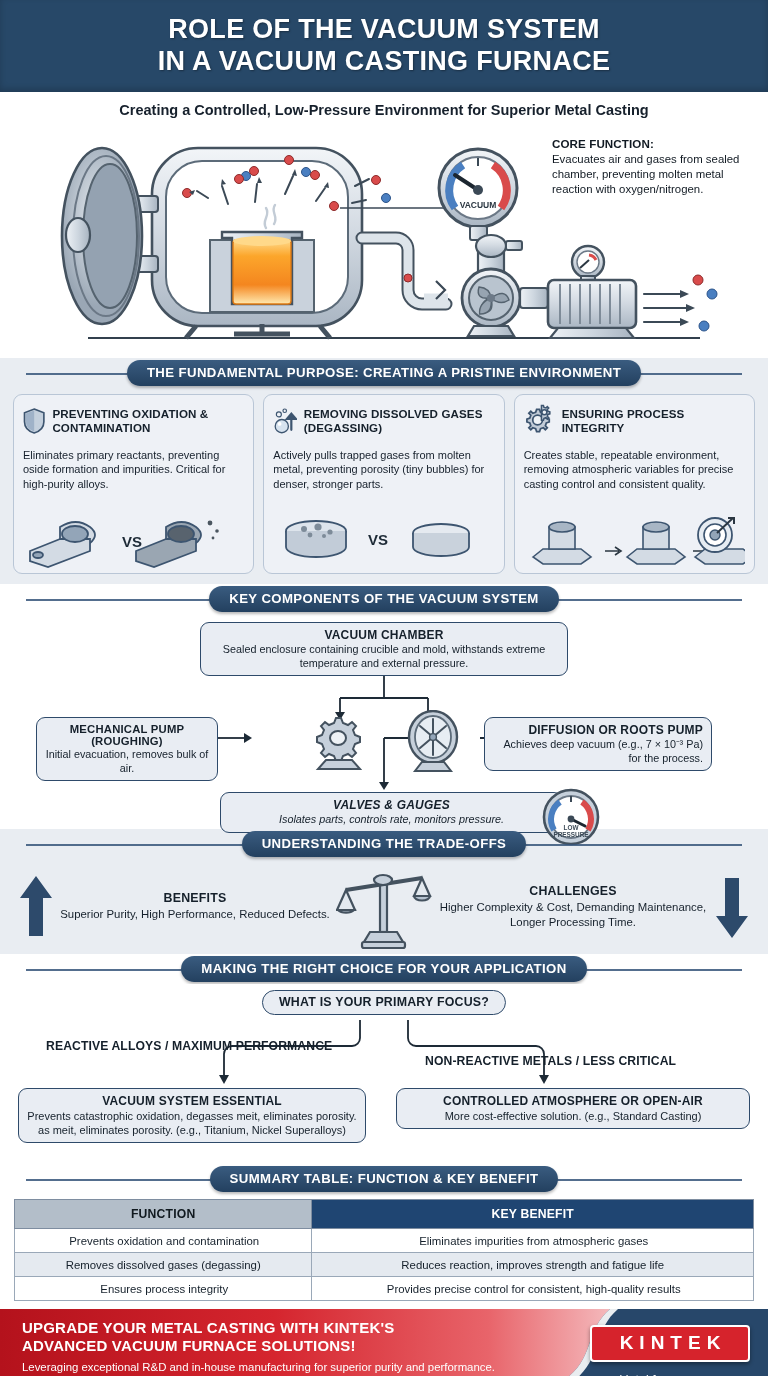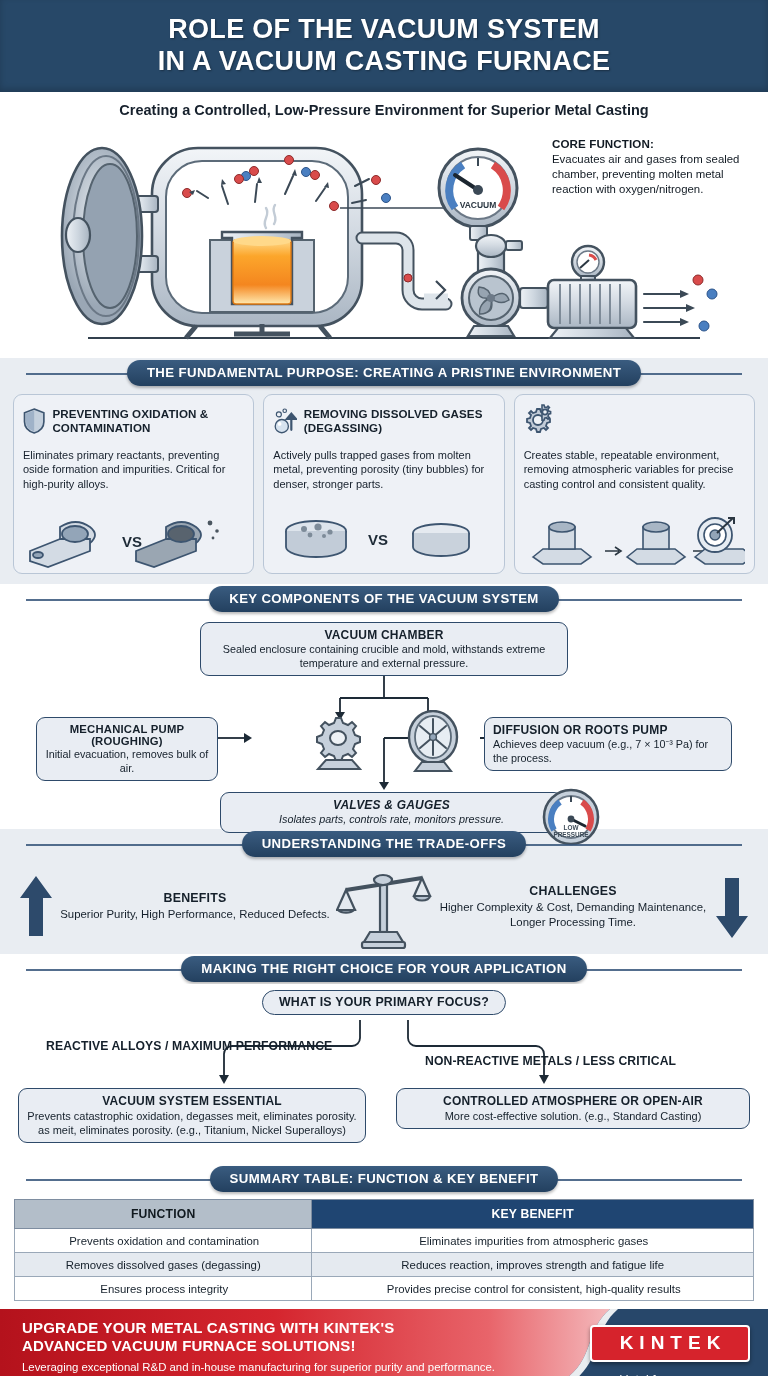--- a/index.html
+++ b/index.html
@@ -425,20 +425,21 @@
         <svg width="32" height="36" viewBox="0 0 32 36">
           <g fill="#c2ccd8" stroke="#3d5570" stroke-width="1.8">
             <path d="M13 6 l3 0 l1 3 l3 1 l2 -2 l2 2 l-2 2 l1 3 l3 1 l0 3 l-3 1 l-1 3 l2 2 l-2 2 l-2 -2 l-3 1 l-1 3 l-3 0 l-1 -3 l-3 -1 l-2 2 l-2 -2 l2 -2 l-1 -3 l-3 -1 l0 -3 l3 -1 l1 -3 l-2 -2 l2 -2 l2 2 l3 -1 z"></path>
             <circle cx="14" cy="17" r="5" fill="#eef2f6"></circle>
           </g>
           <g fill="#c2ccd8" stroke="#3d5570" stroke-width="1.6">
             <path d="M24 2 l2 0 l.6 2 l2 .6 l1.4 -1.4 l1.4 1.4 l-1.4 1.4 l.6 2 l2 .6 l0 2 l-2 .6 l-.6 2 l1.4 1.4 l-1.4 1.4 l-1.4 -1.4 l-2 .6 l-.6 2 l-2 0 z" transform="translate(-6,0)"></path>
             <circle cx="21" cy="9" r="2.6" fill="#eef2f6"></circle>
           </g>
         </svg>
+        <div class="card-title">ENSURING PROCESS INTEGRITY</div>
       </div>
       <div class="card-body">Creates stable, repeatable environment, removing atmospheric variables for precise casting control and consistent quality.</div>
       <svg class="card-art" viewBox="0 0 230 60">
         <g stroke="#3d5570" stroke-width="1.6" fill="#d3dbe4">
           <path d="M18 48 l10 -8 h38 l10 8 l-10 7 h-38 z"></path>
           <path d="M34 18 h26 v22 h-26 z"></path>
             <ellipse cx="47" cy="18" rx="13" ry="5" fill="#a8b6c5"></ellipse>
           <path d="M90 42 h14 M100 38 l6 4 l-6 4" fill="none" stroke="#2b3742"></path>
           <path d="M112 48 l10 -8 h38 l10 8 l-10 7 h-38 z"></path>
           <path d="M128 18 h26 v22 h-26 z"></path>
@@ -509,21 +510,21 @@
       <ellipse cx="33" cy="27" rx="18" ry="21" fill="#e7edf3" stroke="#5c6b79" stroke-width="1.8"></ellipse>
       <g stroke="#44525f" stroke-width="2" fill="none" stroke-linecap="round">
         <path d="M33 9 v36"></path>
           <path d="M20 16 l26 22"></path>
           <path d="M46 16 l-26 22"></path>
       </g>
       <circle cx="33" cy="27" r="3.4" fill="#93a5b8" stroke="#44525f" stroke-width="1.4"></circle>
       <path d="M22 52 h22 l7 9 h-36 z" fill="#c6d0db" stroke="#44525f" stroke-width="2"></path>
     </svg>
 
-    <div class="node" style="left:484px; top:103px; width:248px; text-align:left;">
+    <div class="node" style="left:484px; top:103px; width:228px; text-align:right;">
       <div class="n-title">DIFFUSION OR ROOTS PUMP</div>
       <div class="n-desc">Achieves deep vacuum (e.g., 7 × 10⁻³ Pa) for the process.</div>
     </div>
 
     <div class="node" style="left:220px; top:178px; width:343px;font-style:italic;">
       <div class="n-title">VALVES &amp; GAUGES</div>
       <div class="n-desc">Isolates parts, controls rate, monitors pressure.</div>
     </div>
 
     <svg style="position:absolute;left:540px;top:172px" width="62" height="62" viewBox="0 0 62 62">

